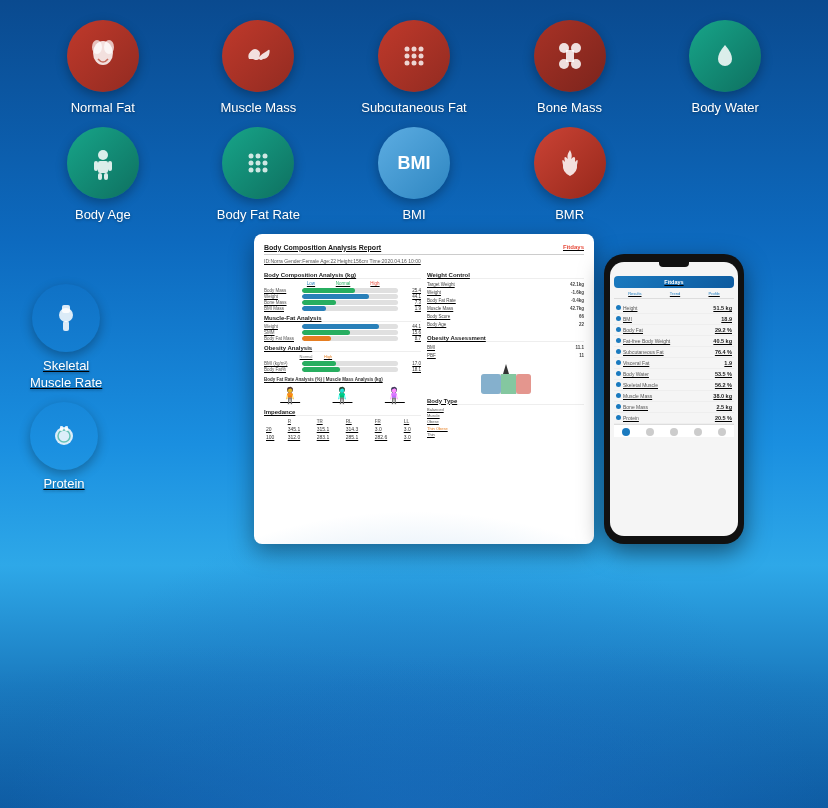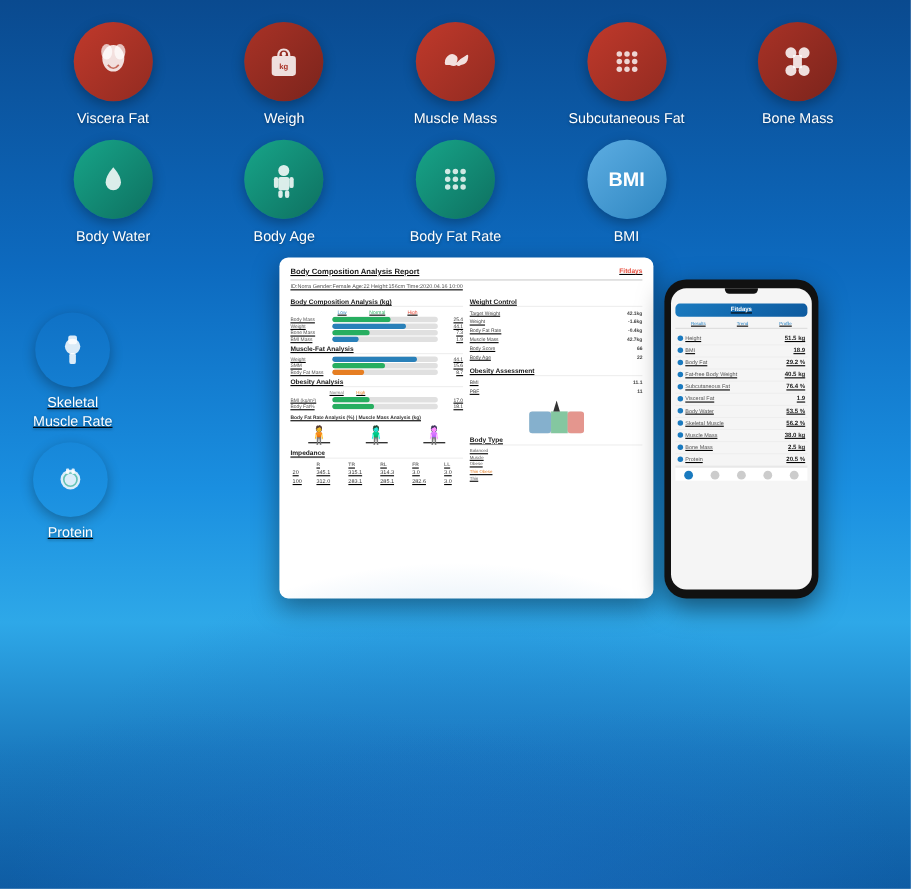--- a/index.html
+++ b/index.html
@@ -381,34 +381,23 @@
 
     <div class="icon-item">
       <div class="icon-circle red">
         <svg width="38" height="38" viewBox="0 0 38 38" fill="none">
           <ellipse cx="19" cy="16" rx="10" ry="12" fill="rgba(255,255,255,0.85)"></ellipse>
           <ellipse cx="13" cy="10" rx="5" ry="7" fill="rgba(255,255,255,0.7)"></ellipse>
           <ellipse cx="25" cy="10" rx="5" ry="7" fill="rgba(255,255,255,0.7)"></ellipse>
           <path d="M14 22 Q19 28 24 22" stroke="rgba(180,60,40,0.7)" stroke-width="1.5" fill="none"></path>
         </svg>
       </div>
-      <span class="icon-label">Viscera Fat</span>
-    </div>
-
-    <div class="icon-item">
-      <div class="icon-circle dark-red">
-        <svg width="38" height="38" viewBox="0 0 38 38" fill="none">
-          <rect x="8" y="14" width="22" height="18" rx="3" fill="rgba(255,255,255,0.85)"></rect>
-          <path d="M14 14 Q14 8 19 8 Q24 8 24 14" stroke="rgba(255,255,255,0.85)" stroke-width="2" fill="none"></path>
-          <text x="19" y="26" font-size="7" fill="#a93226" text-anchor="middle" font-weight="bold">kg</text>
-          <circle cx="19" cy="12" r="2" fill="rgba(255,255,255,0.9)"></circle>
-        </svg>
-      </div>
-      <span class="icon-label">Weigh</span>
-    </div>
+      <span class="icon-label">Normal Fat</span>
+    </div>
+
 
     <div class="icon-item">
       <div class="icon-circle red">
         <svg width="38" height="38" viewBox="0 0 38 38" fill="none">
           <path d="M10 22 Q8 18 12 14 Q16 10 20 14 Q22 16 20 20 Q24 16 28 14 Q32 10 30 18 Q28 22 24 22 Q22 24 20 22 Q18 24 14 22 Z" fill="rgba(255,255,255,0.85)"></path>
         </svg>
       </div>
       <span class="icon-label">Muscle Mass</span>
     </div>
 
@@ -486,20 +475,29 @@
       <span class="icon-label">Body Fat Rate</span>
     </div>
 
     <div class="icon-item">
       <div class="icon-circle bmi-style">
         <span>BMI</span>
       </div>
       <span class="icon-label">BMI</span>
     </div>
 
+    <div class="icon-item">
+      <div class="icon-circle orange-red">
+        <svg width="38" height="38" viewBox="0 0 38 38" fill="none">
+
+          <path d="M19 6 Q22 12 20 15 Q25 10 24 18 Q28 13 26 21 Q27 28 19 32 Q11 28 12 21 Q10 13 14 18 Q12 10 17 15 Q15 12 19 6 Z" fill="rgba(255,255,255,0.85)"></path>
+        </svg>
+      </div>
+      <span class="icon-label">BMR</span>
+    </div>
   </div>
 
   <div class="bottom-section">
 
     <div class="left-icons">
       <div class="left-icons-row">
         <div class="icon-item-sm">
           <div class="icon-circle-sm dark-red">
             <svg width="34" height="34" viewBox="0 0 34 34" fill="none">
 

